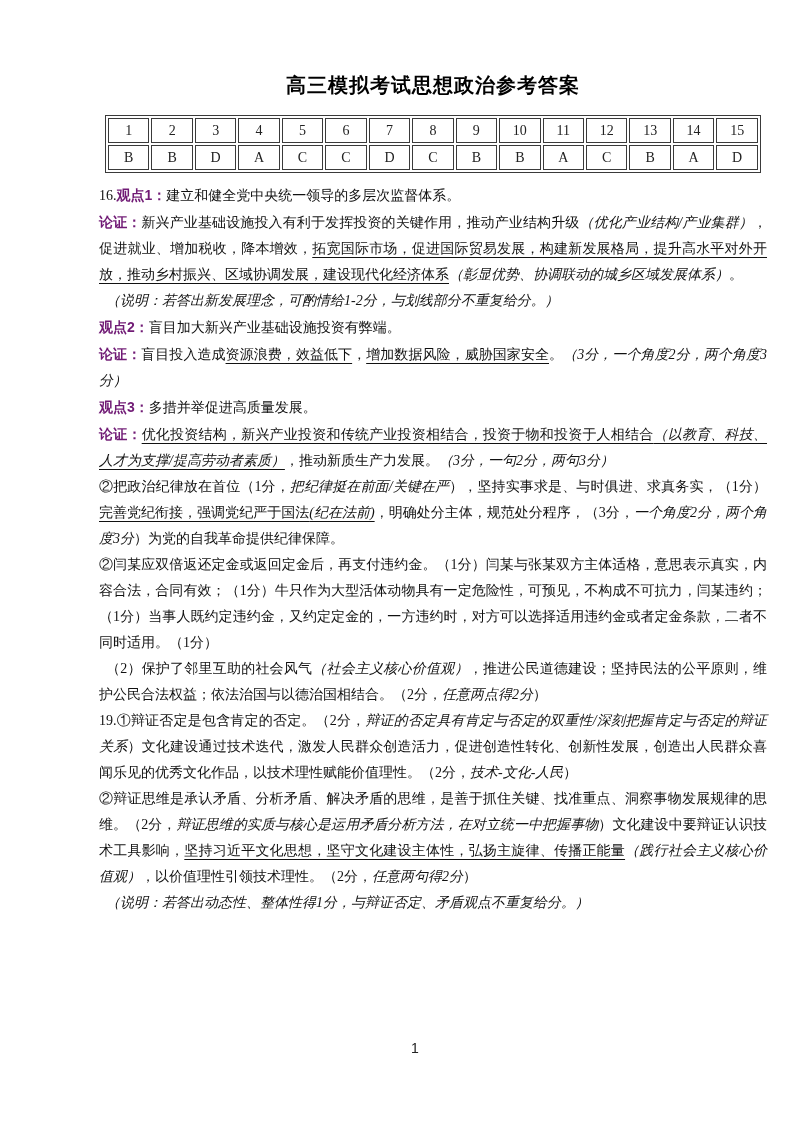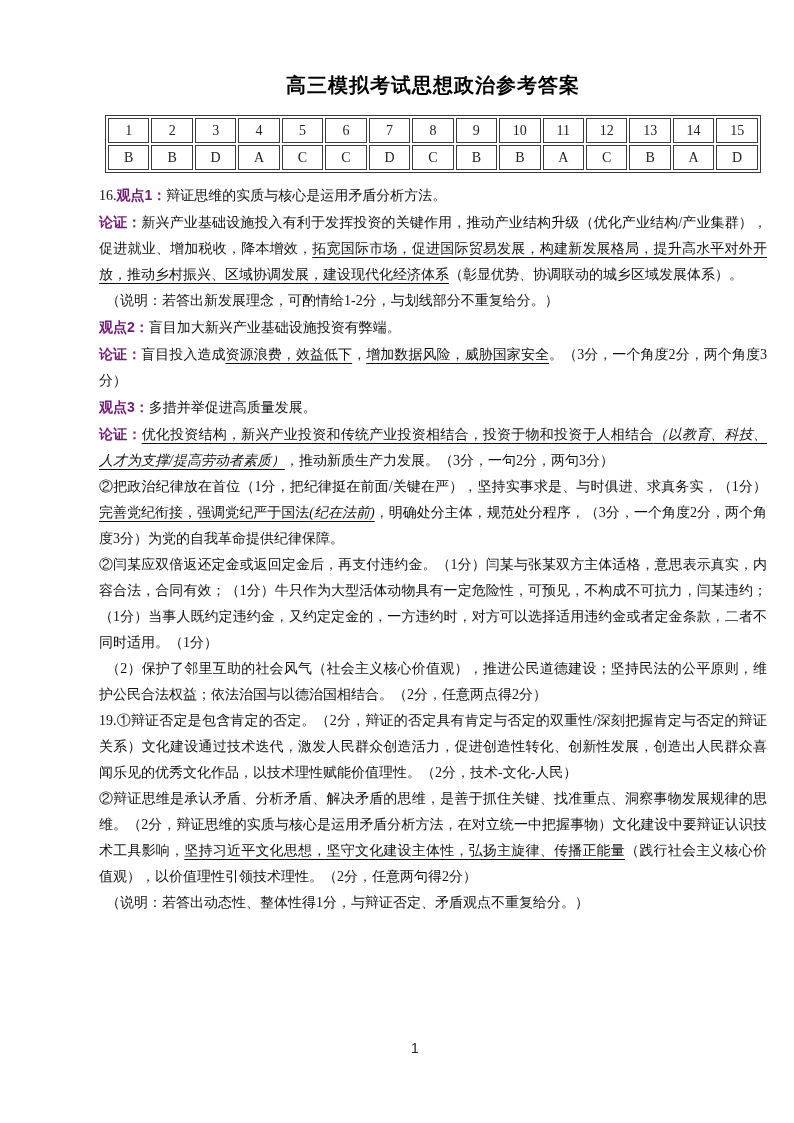--- a/index.html
+++ b/index.html
@@ -58,20 +58,21 @@
   .block.indent {
     text-indent: 7px;
   }
   .run-normal {}
   .run-bold {
     font-weight: bold;
     font-family: "Liberation Sans", "DejaVu Sans", sans-serif;
     color: #701a75;
   }
   .run-kaiti {
+    font-style: italic;
   }
   .run-underline {
     text-decoration: underline;
     text-underline-offset: 4px;
     text-decoration-thickness: 1px;
   }
   .run-kaiti-underline {
     font-style: italic;
     text-decoration: underline;
     text-underline-offset: 4px;
@@ -127,21 +128,21 @@
           <td>A</td>
           <td>C</td>
           <td>B</td>
           <td>A</td>
           <td>D</td>
         </tr>
     </tbody>
   </table>
 
   <div class="content">
-      <p class="block"><span class="run-normal">16.</span><span class="run-bold">观点1：</span><span class="run-normal">辩证思维的实质与核心是运用矛盾分析方法。</span></p>
+      <p class="block"><span class="run-normal">16.</span><span class="run-bold">观点1：</span><span class="run-normal">建立和健全党中央统一领导的多层次监督体系。</span></p>
       <p class="block"><span class="run-bold">论证：</span><span class="run-normal">新兴产业基础设施投入有利于发挥投资的关键作用，推动产业结构升级</span><span class="run-kaiti">（优化产业结构/产业集群）</span><span class="run-normal">，促进就业、增加税收，降本增效，</span><span class="run-underline">拓宽国际市场，促进国际贸易发展，构建新发展格局，提升高水平对外开放，推动乡村振兴、区域协调发展，建设现代化经济体系</span><span class="run-kaiti">（彰显优势、协调联动的城乡区域发展体系）</span><span class="run-normal">。</span></p>
       <p class="block indent"><span class="run-kaiti">（说明：若答出新发展理念，可酌情给1-2分，与划线部分不重复给分。）</span></p>
       <p class="block"><span class="run-bold">观点2：</span><span class="run-normal">盲目加大新兴产业基础设施投资有弊端。</span></p>
       <p class="block"><span class="run-bold">论证：</span><span class="run-normal">盲目投入造成</span><span class="run-underline">资源浪费，效益低下</span><span class="run-normal">，</span><span class="run-underline">增加数据风险，威胁国家安全</span><span class="run-normal">。</span><span class="run-kaiti">（3分，一个角度2分，两个角度3分）</span></p>
       <p class="block"><span class="run-bold">观点3：</span><span class="run-normal">多措并举促进高质量发展。</span></p>
       <p class="block"><span class="run-bold">论证：</span><span class="run-underline">优化投资结构，新兴产业投资和传统产业投资相结合，投资于物和投资于人相结合</span><span class="run-kaiti-underline">（以教育、科技、人才为支撑/提高劳动者素质）</span><span class="run-normal">，推动新质生产力发展。</span><span class="run-kaiti">（3分，一句2分，两句3分）</span></p>
       <p class="block"><span class="run-normal">②把政治纪律放在首位（1分，</span><span class="run-kaiti">把纪律挺在前面/关键在严</span><span class="run-normal">），坚持实事求是、与时俱进、求真务实，（1分）</span><span class="run-underline">完善党纪衔接，强调党纪严于国法</span><span class="run-kaiti-underline">(纪在法前)</span><span class="run-normal">，明确处分主体，规范处分程序，（3分，</span><span class="run-kaiti">一个角度2分，两个角度3分</span><span class="run-normal">）为党的自我革命提供纪律保障。</span></p>
       <p class="block"><span class="run-normal">②闫某应双倍返还定金或返回定金后，再支付违约金。（1分）闫某与张某双方主体适格，意思表示真实，内容合法，合同有效；（1分）牛只作为大型活体动物具有一定危险性，可预见，不构成不可抗力，闫某违约；（1分）当事人既约定违约金，又约定定金的，一方违约时，对方可以选择适用违约金或者定金条款，二者不同时适用。（1分）</span></p>
       <p class="block indent"><span class="run-normal">（2）保护了邻里互助的社会风气</span><span class="run-kaiti">（社会主义核心价值观）</span><span class="run-normal">，推进公民道德建设；坚持民法的公平原则，维护公民合法权益；依法治国与以德治国相结合。（2分，</span><span class="run-kaiti">任意两点得2分</span><span class="run-normal">）</span></p>
       <p class="block"><span class="run-normal">19.①辩证否定是包含肯定的否定。（2分，</span><span class="run-kaiti">辩证的否定具有肯定与否定的双重性/深刻把握肯定与否定的辩证关系</span><span class="run-normal">）文化建设通过技术迭代，激发人民群众创造活力，促进创造性转化、创新性发展，创造出人民群众喜闻乐见的优秀文化作品，以技术理性赋能价值理性。（2分，</span><span class="run-kaiti">技术-文化-人民</span><span class="run-normal">）</span></p>

